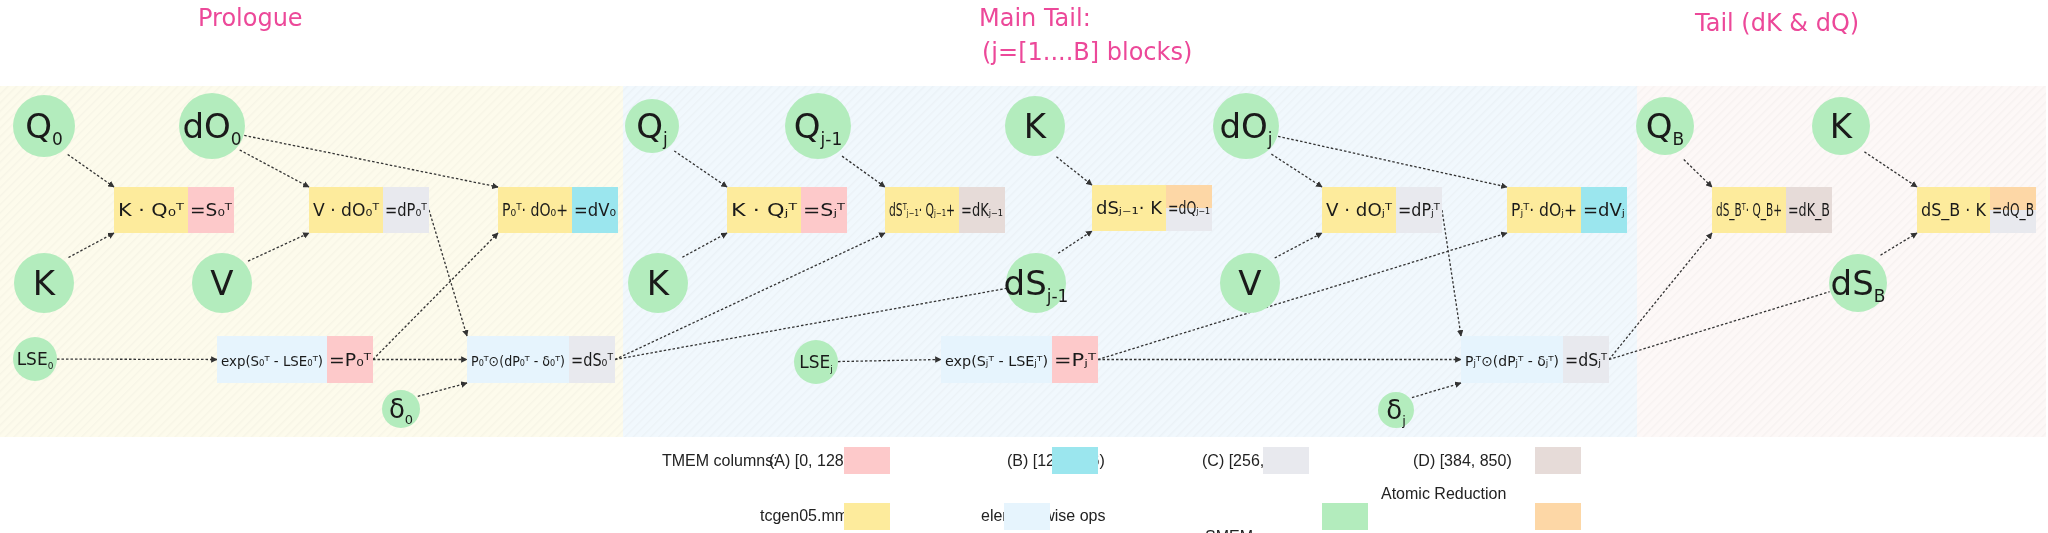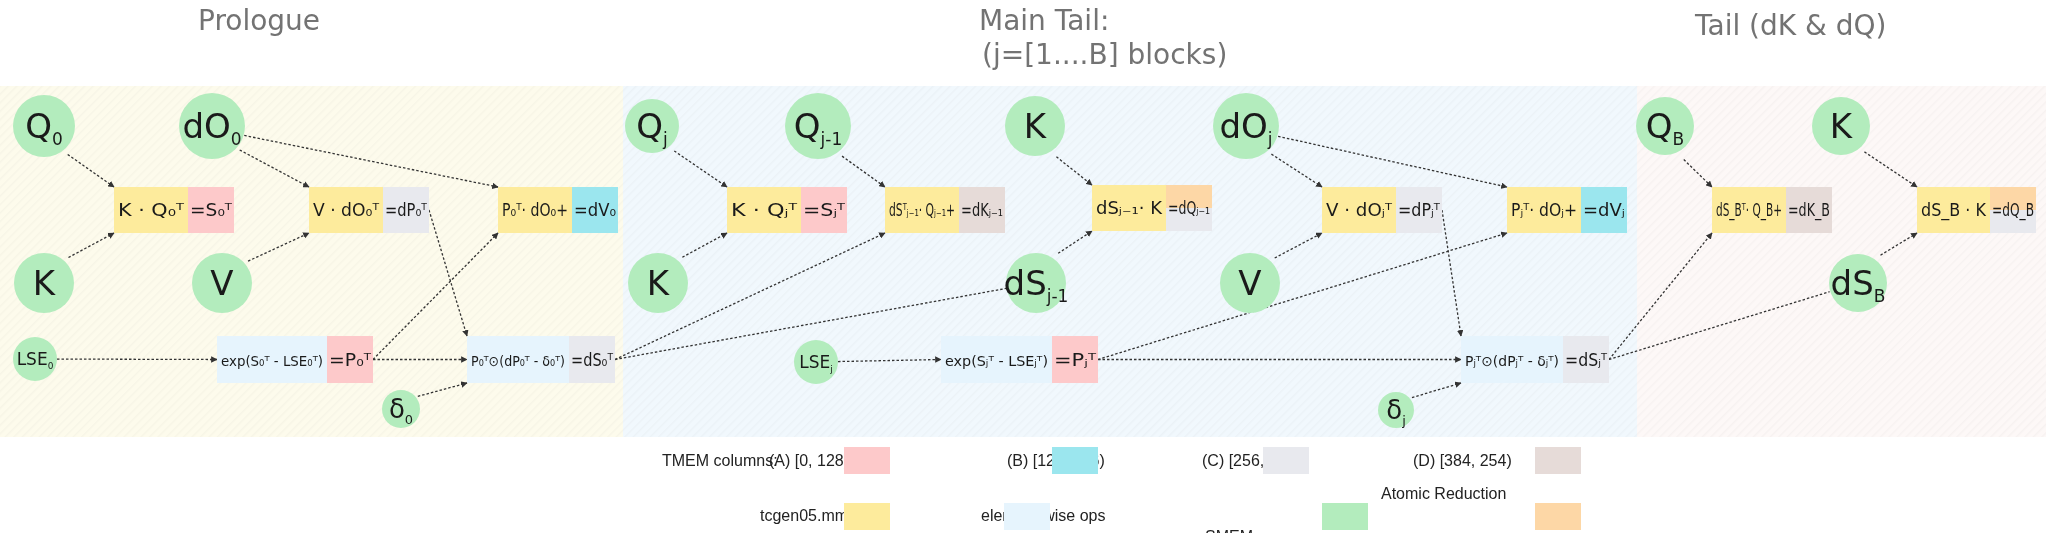--- a/index.html
+++ b/index.html
@@ -1,19 +1,19 @@
 <!DOCTYPE html>
 <html><head>
   <meta charset="utf-8">
   <style>
     html, body { margin: 0; padding: 0; background: #ffffff; }
     body { width: 2048px; height: 533px; position: relative; overflow: hidden;
            font-family: "DejaVu Sans", sans-serif; color: #1a1a1a; }
     .section-title { position: absolute; font-family: "DejaVu Sans", sans-serif;
-                     font-size: 28px; color: #737373; white-space: nowrap; }
+                     font-size: 24px; color: #ec4899; white-space: nowrap; }
     #t-prologue { left: 198px; top: 4px; }
     #t-main { left: 979px; top: 4px; }
     #t-main2 { left: 982px; top: 38px; }
     #t-tail { left: 1695px; top: 9px; }
     svg#diagram { position: absolute; left: 0; top: 0; }
     .legend-label { position: absolute; font-family: "Liberation Sans", sans-serif;
                     font-size: 16px; color: #222; white-space: nowrap; }
     .legend-swatch { position: absolute; width: 46px; height: 27px; }
   </style>
 </head>
@@ -238,21 +238,21 @@
 </svg>
 
 <div id="legend">
     <div class="legend-label" style="left: 662px; top: 452px;">TMEM columns:</div>
     <div class="legend-label" style="left: 769px; top: 452px;">(A) [0, 128)</div>
     <div class="legend-swatch" style="left: 844px; top: 447px; background: rgb(253, 201, 202);"></div>
     <div class="legend-label" style="left: 1007px; top: 452px;">(B) [128, 256)</div>
     <div class="legend-swatch" style="left: 1052px; top: 447px; background: rgb(155, 230, 238);"></div>
     <div class="legend-label" style="left: 1202px; top: 452px;">(C) [256, 384)</div>
     <div class="legend-swatch" style="left: 1263px; top: 447px; background: rgb(232, 233, 238);"></div>
-    <div class="legend-label" style="left: 1413px; top: 452px;">(D) [384, 254)</div>
+    <div class="legend-label" style="left: 1413px; top: 452px;">(D) [384, 850)</div>
     <div class="legend-swatch" style="left: 1535px; top: 447px; background: rgb(230, 219, 216);"></div>
     <div class="legend-label" style="left: 760px; top: 507px;">tcgen05.mma</div>
     <div class="legend-swatch" style="left: 844px; top: 503px; background: rgb(253, 235, 156);"></div>
     <div class="legend-label" style="left: 981px; top: 507px;">element-wise ops</div>
     <div class="legend-swatch" style="left: 1004px; top: 503px; background: rgb(230, 244, 253);"></div>
     <div class="legend-label" style="left: 1205px; top: 507px; margin-top: 21px;">SMEM</div>
     <div class="legend-swatch" style="left: 1322px; top: 503px; background: rgb(179, 236, 189);"></div>
     <div class="legend-label" style="left: 1381px; top: 485px;">Atomic Reduction</div>
     <div class="legend-swatch" style="left: 1535px; top: 503px; background: rgb(253, 215, 166);"></div>
   </div>

